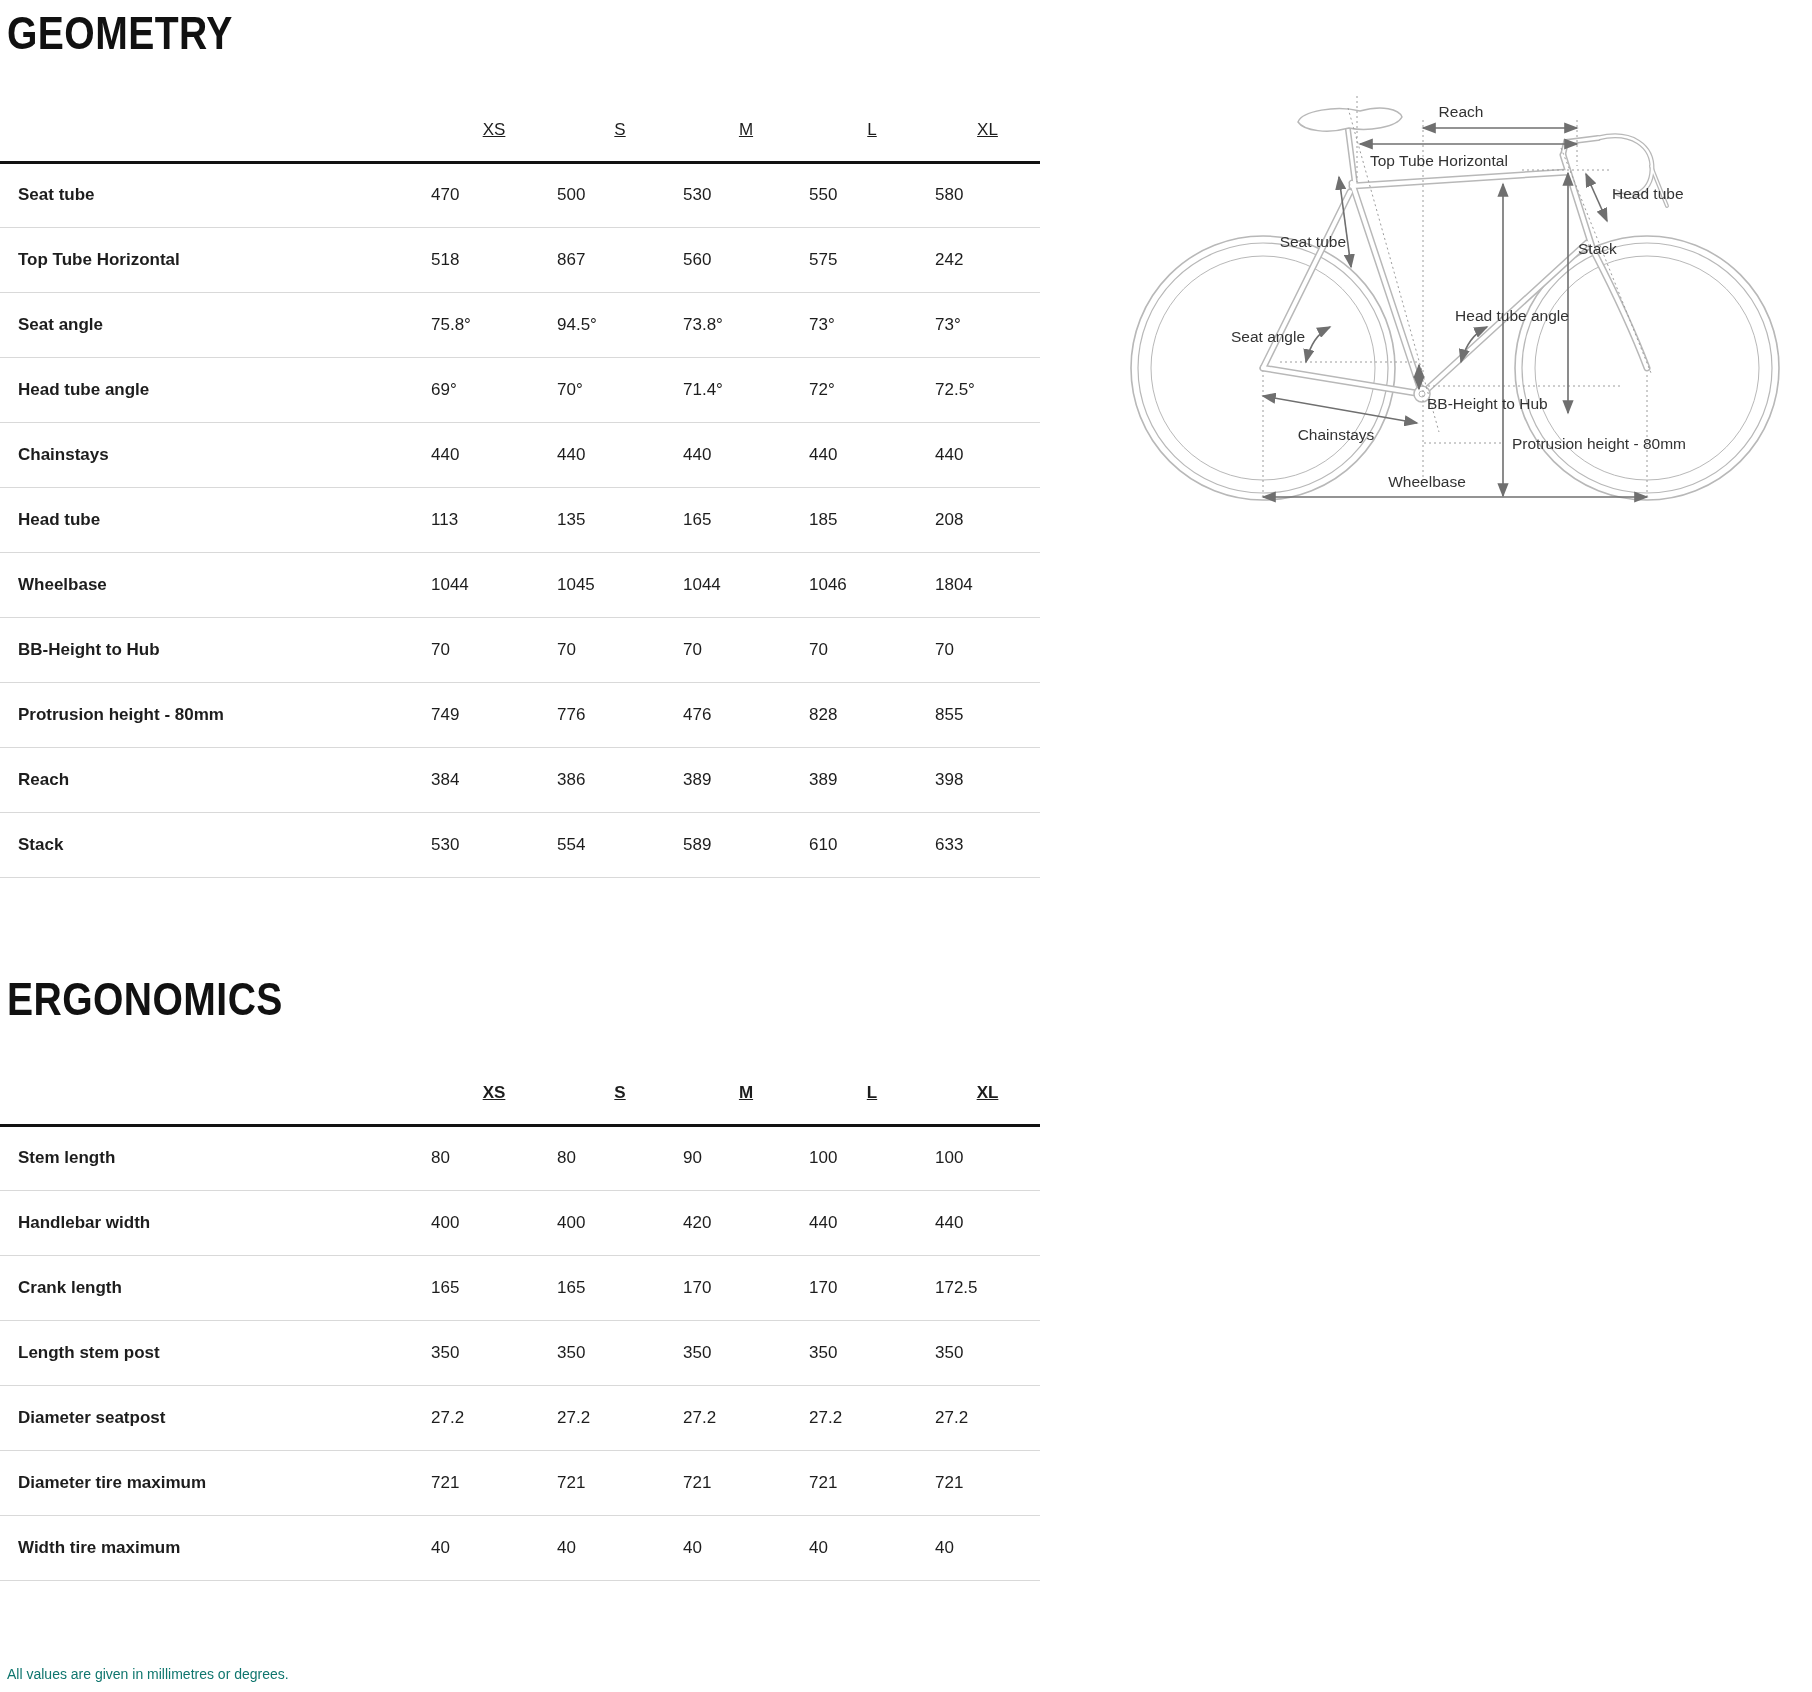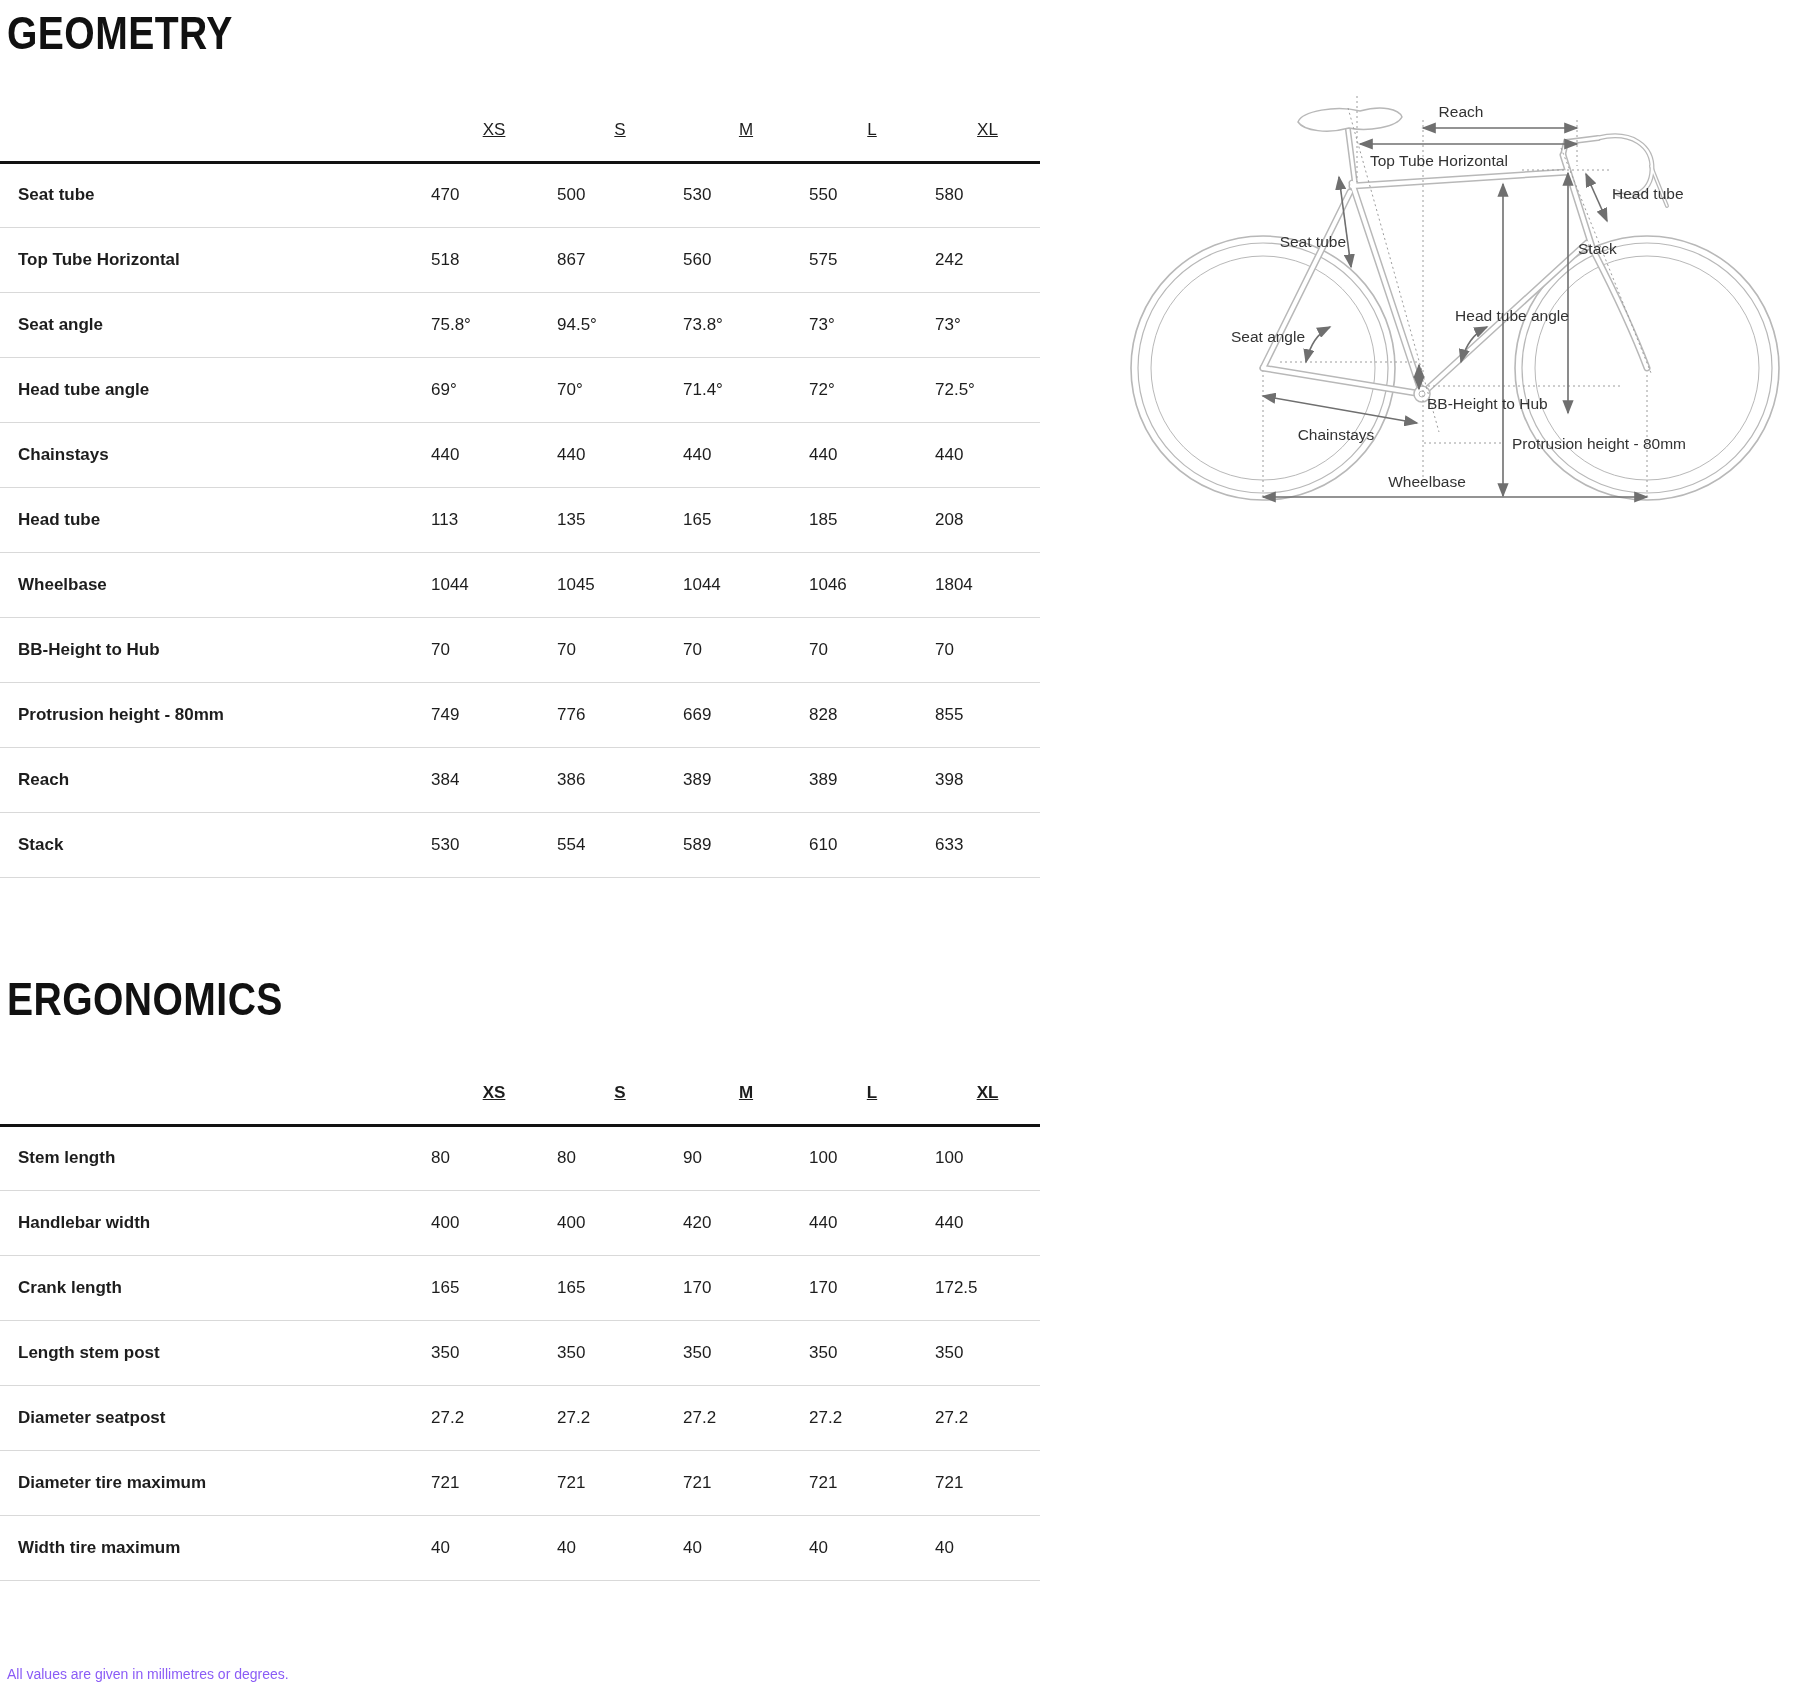--- a/index.html
+++ b/index.html
@@ -29,21 +29,21 @@
   #ergonomics-table thead th{font-weight:700;}
   table.spec tbody tr{height:65px;border-bottom:1px solid #d9d9d9;}
   table.spec tbody th{
     font-size:17px;font-weight:700;text-align:left;vertical-align:middle;
     padding:0 0 0 18px;white-space:nowrap;
   }
   table.spec tbody td{
     font-size:17px;font-weight:400;text-align:left;vertical-align:middle;padding:0;
   }
   #footnote{
-    position:absolute;left:7px;top:1666px;font-size:14px;color:#8b5cf6;
+    position:absolute;left:7px;top:1666px;font-size:14px;color:#0f766e;
   }
   #bike-diagram{position:absolute;left:1130px;top:80px;}
   #bike-diagram text{
     font-family:"Liberation Sans",sans-serif;font-size:15.5px;fill:#333;
   }
 </style>
 </head>
 <body>
 
 <h2 id="geometry-title" class="section-title">GEOMETRY</h2>
@@ -129,21 +129,21 @@
         <td>70</td>
         <td>70</td>
         <td>70</td>
         <td>70</td>
         <td>70</td>
       </tr>
       <tr>
         <th>Protrusion height - 80mm</th>
         <td>749</td>
         <td>776</td>
-        <td>669</td>
+        <td>476</td>
         <td>828</td>
         <td>855</td>
       </tr>
       <tr>
         <th>Reach</th>
         <td>384</td>
         <td>386</td>
         <td>389</td>
         <td>389</td>
         <td>398</td>

